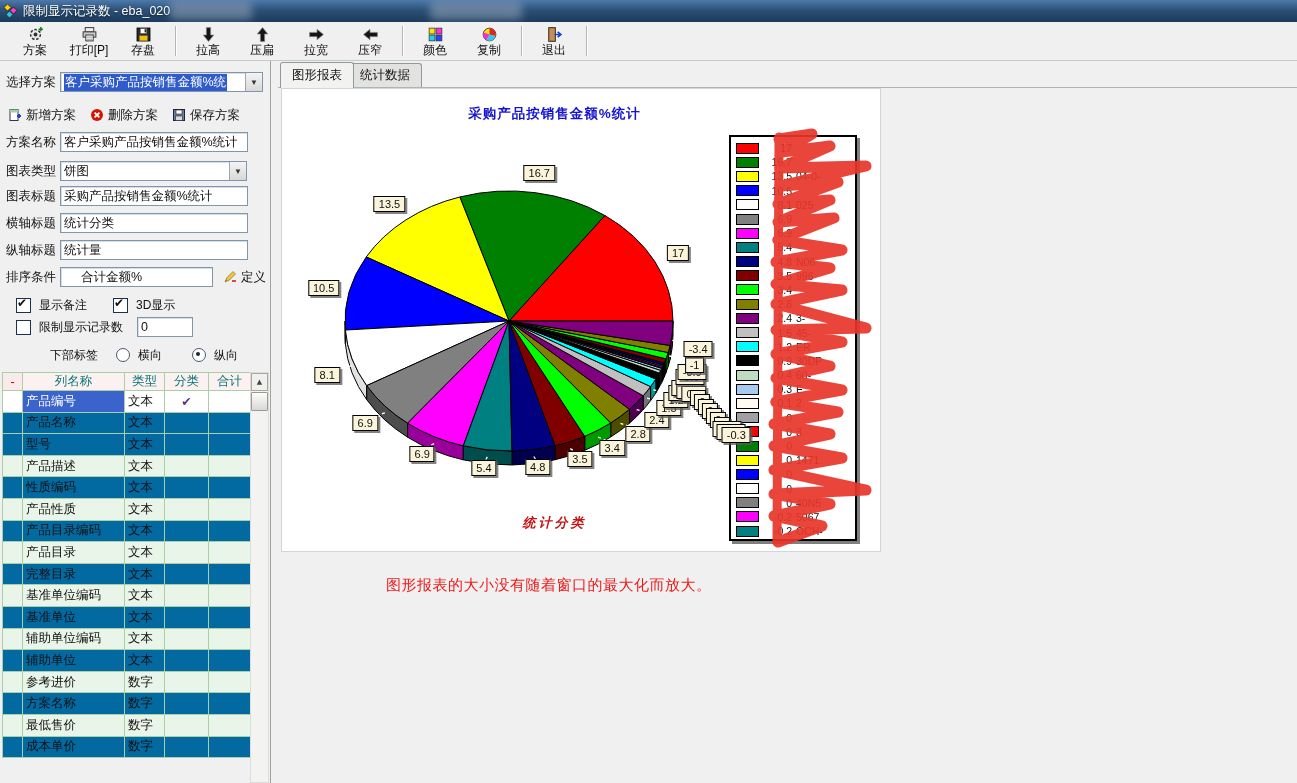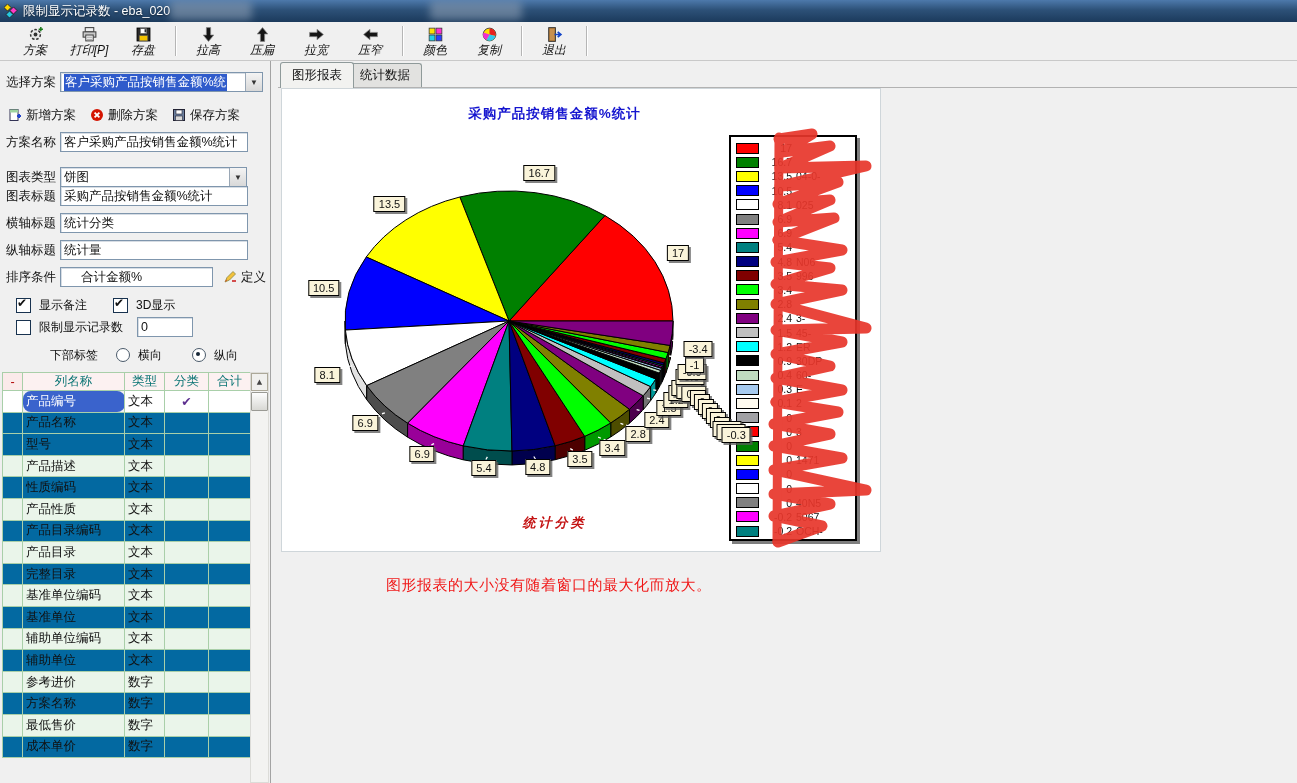--- a/index.html
+++ b/index.html
@@ -9,21 +9,21 @@
   #titlebar{position:absolute;top:0;left:0;right:0;height:22px;
     background:linear-gradient(180deg,#4d79ab 0%,#2d5178 45%,#1b3a5c 100%);
     display:flex;align-items:center;padding-left:4px;color:#fff;}
   #titlebar .title{margin-left:5px;font-size:12.5px;text-shadow:0 1px 2px rgba(0,0,0,.6);}
   .blurpatch{position:absolute;top:1px;height:19px;border-radius:4px;
     background:rgba(150,165,185,.55);filter:blur(4px);}
   
   #toolbar{position:absolute;top:22px;left:0;right:0;height:38px;background:#F0F0F0;
     border-bottom:1px solid #c9c9c9;display:flex;align-items:stretch;padding-left:8px;}
   .tbtn{width:54px;display:flex;flex-direction:column;align-items:center;justify-content:center;gap:1px;cursor:default;}
-  .tbtn .lbl{font-size:12px;line-height:12px;font-style:italic;}
+  .tbtn .lbl{font-size:12px;line-height:12px;}
   .tsep{width:1px;background:#b5b5b5;box-shadow:1px 0 0 #fff;margin:4px 5px;}
   
   #leftpanel{position:absolute;top:61px;left:0;width:270px;bottom:0;background:#F0F0F0;}
   .lp-row{position:absolute;left:6px;height:20px;display:flex;align-items:center;white-space:nowrap;}
   .lp-label{width:54px;font-size:12.5px;}
   .tbox{height:18px;background:#fff;border:1px solid #7f96ad;box-shadow:inset 1px 1px 0 #d7dde4;
         display:flex;align-items:center;padding:0 3px;font-size:12.5px;overflow:hidden;}
   .combo{position:relative;padding-right:16px;}
   .combo .drop{position:absolute;right:0;top:0;bottom:0;width:16px;background:linear-gradient(#f4f4f4,#d8d8d8);
         border-left:1px solid #9aa7b5;display:flex;align-items:center;justify-content:center;font-size:8px;color:#333;}
@@ -35,21 +35,21 @@
   .radio.on::after{content:"";position:absolute;left:3px;top:3px;width:4px;height:4px;border-radius:50%;background:#182838;}
   
   #ftable{position:absolute;left:2px;top:311px;width:248px;border-collapse:collapse;table-layout:fixed;}
   #ftable td,#ftable th{border:1px solid #a9cfa9;overflow:hidden;white-space:nowrap;padding:0 3px;font-weight:normal;}
   #ftable th{height:17px;background:#fcf1f1;color:#0c7575;font-size:12.5px;}
   #ftable th.minus{color:#b00000;background:#fbeaea;}
   #ftable td{height:20.6px;font-size:12.5px;}
   tr.r-even td{background:#eaf5ea;}
   tr.r-odd td{background:#0369a1;}
   tr.sel td{background:#fff;}
-  tr.sel td.name{background:#3a63cc;color:#fff;border-radius:8px;}
+  tr.sel td.name{background:#3a63cc;color:#fff;}
   td.chk{text-align:center;color:#5b2d8e;font-weight:bold;font-family:"DejaVu Sans",sans-serif;}
   #vscroll{position:absolute;left:250px;top:311px;width:17px;bottom:0;background:#f3f3f1;border:1px solid #dcdcd8;}
   #vscroll .up{height:16px;background:#f0f0ee;border:1px solid #aca899;display:flex;align-items:center;justify-content:center;
        font-size:7px;color:#444;font-family:"DejaVu Sans",sans-serif;}
   #vscroll .thumb{height:17px;margin-top:1px;background:linear-gradient(#fdfdfd,#d8d8d4);border:1px solid #9a9a94;border-radius:1px;}
   #divider{position:absolute;left:270px;top:61px;bottom:0;width:8px;background:#F0F0F0;
        border-left:1px solid #a3a3a3;border-right:1px solid #ffffff;}
   
   #main{position:absolute;left:278px;top:61px;right:0;bottom:0;background:#F0F0F0;}
   .tab{position:absolute;top:2px;height:23px;padding:0 11px;display:flex;align-items:center;
@@ -209,21 +209,21 @@
     </span>
   </div>
 
   <div class="lp-row" style="top:71px;">
     <span class="lp-label">方案名称</span>
     <div class="tbox" style="width:180px;">
       <span>客户采购产品按销售金额%统计</span>
     </div>
   </div>
 
-  <div class="lp-row" style="top:106px;justify-content:center;">
+  <div class="lp-row" style="top:100px;justify-content:center;">
     <span class="lp-label">图表类型</span>
     <div class="tbox combo" style="width:166px;">
       <span>饼图</span>
       <span class="drop">▼</span>
     </div>
   </div>
 
   <div class="lp-row" style="top:125px;">
     <span class="lp-label">图表标题</span>
     <div class="tbox" style="width:180px;">

